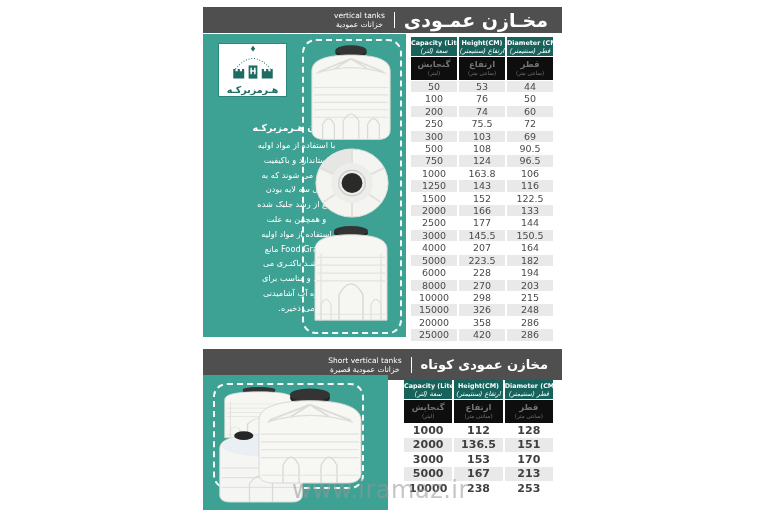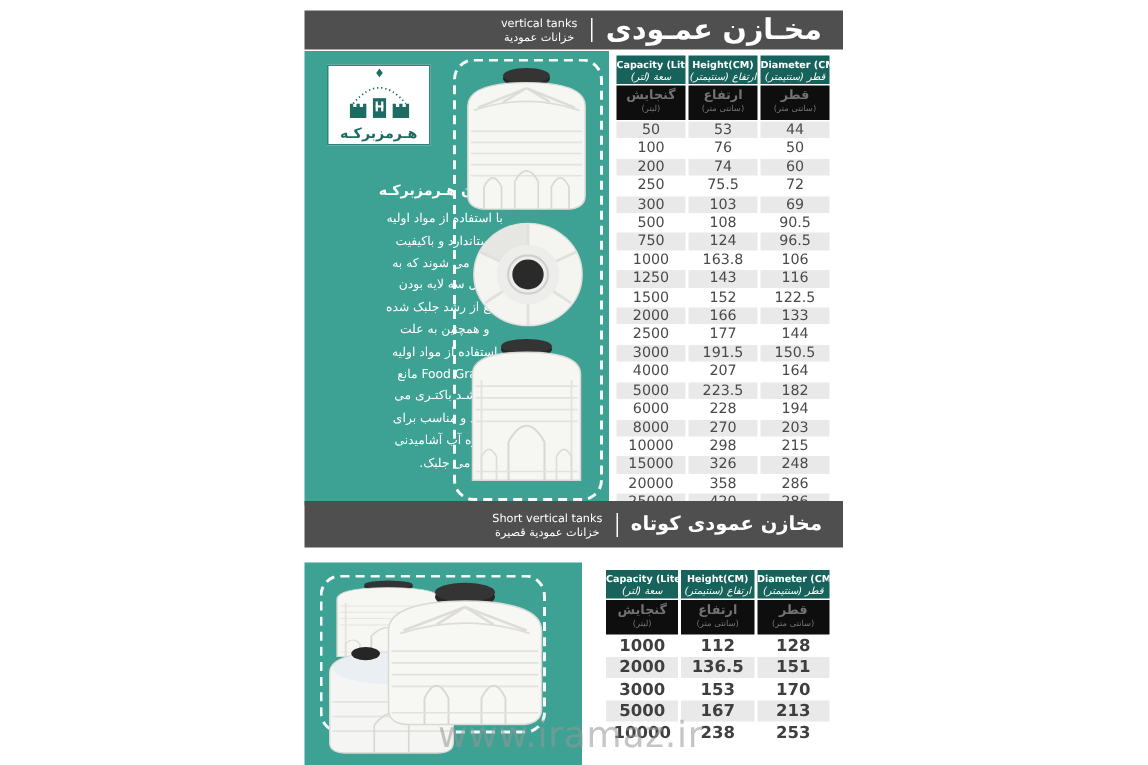--- a/index.html
+++ b/index.html
@@ -3,21 +3,21 @@
 <meta charset="utf-8">
 <style>
   html,body{margin:0;padding:0;background:#fff;}
   .page{position:relative;width:765px;height:510px;background:#ffffff;overflow:hidden;
         font-family:"DejaVu Sans",sans-serif;}
 
   
   .bar{position:absolute;left:203px;width:359px;background:#4f4f4f;display:flex;
        align-items:center;justify-content:flex-end;color:#fff;}
   .bar1{top:7px;height:26px;}
-  .bar2{top:334px;height:31px;}
+  .bar2{top:349px;height:31px;}
   .bar-title{font-weight:bold;margin:0 14px 0 0;white-space:nowrap;direction:rtl;}
   .bar1 .bar-title{font-size:19px;letter-spacing:.5px;}
   .bar2 .bar-title{font-size:13px;text-align:right;}
   .bar-divider{width:1px;height:16px;background:#fff;margin:0 9px;}
   .bar-sub{text-align:center;font-size:7.5px;line-height:9px;white-space:nowrap;}
 
   
   .teal-a{position:absolute;left:203px;top:34px;width:203px;height:303px;background:#3da294;}
   .teal-b{position:absolute;left:203px;top:375px;width:185px;height:135px;background:#3da294;}
   .dash-panel{position:absolute;border:2px dashed rgba(255,255,255,.95);border-radius:14px;}
@@ -145,21 +145,21 @@
           <div class="about-line">استاندارد و باکیفیت</div>
           <div class="about-line">تولید می شوند که به</div>
           <div class="about-line">دلیل سه لایه بودن</div>
           <div class="about-line">مانع از رشد جلبک شده</div>
           <div class="about-line">و همچنین به علت</div>
           <div class="about-line">استفاده از مواد اولیه</div>
           <div class="about-line">Food Grade مانع</div>
           <div class="about-line">از رشـد باکتـری می</div>
           <div class="about-line">شوند و مناسب برای</div>
           <div class="about-line">ذخیره آب آشامیدنی</div>
-          <div class="about-line">می جلبک.</div>
+          <div class="about-line">می ذخیره.</div>
         </div>
     </div>
     <div class="dash-panel panel-a"></div>
     <div class="fig" style="left:104px;top:9px;width:88px;height:102px">
       <svg viewBox="0 0 90 110" preserveAspectRatio="none">
           <use href="#sym-tank-a"></use>
         </svg>
     </div>
     <div class="fig" style="left:111px;top:113px;width:76px;height:72px">
       <svg viewBox="0 0 80 76" preserveAspectRatio="none">
@@ -260,21 +260,21 @@
           <td>166</td>
           <td>133</td>
         </tr>
         <tr>
           <td>2500</td>
           <td>177</td>
           <td>144</td>
         </tr>
         <tr>
           <td>3000</td>
-          <td>191.5</td>
+          <td>145.5</td>
           <td>150.5</td>
         </tr>
         <tr>
           <td>4000</td>
           <td>207</td>
           <td>164</td>
         </tr>
         <tr>
           <td>5000</td>
           <td>223.5</td>

